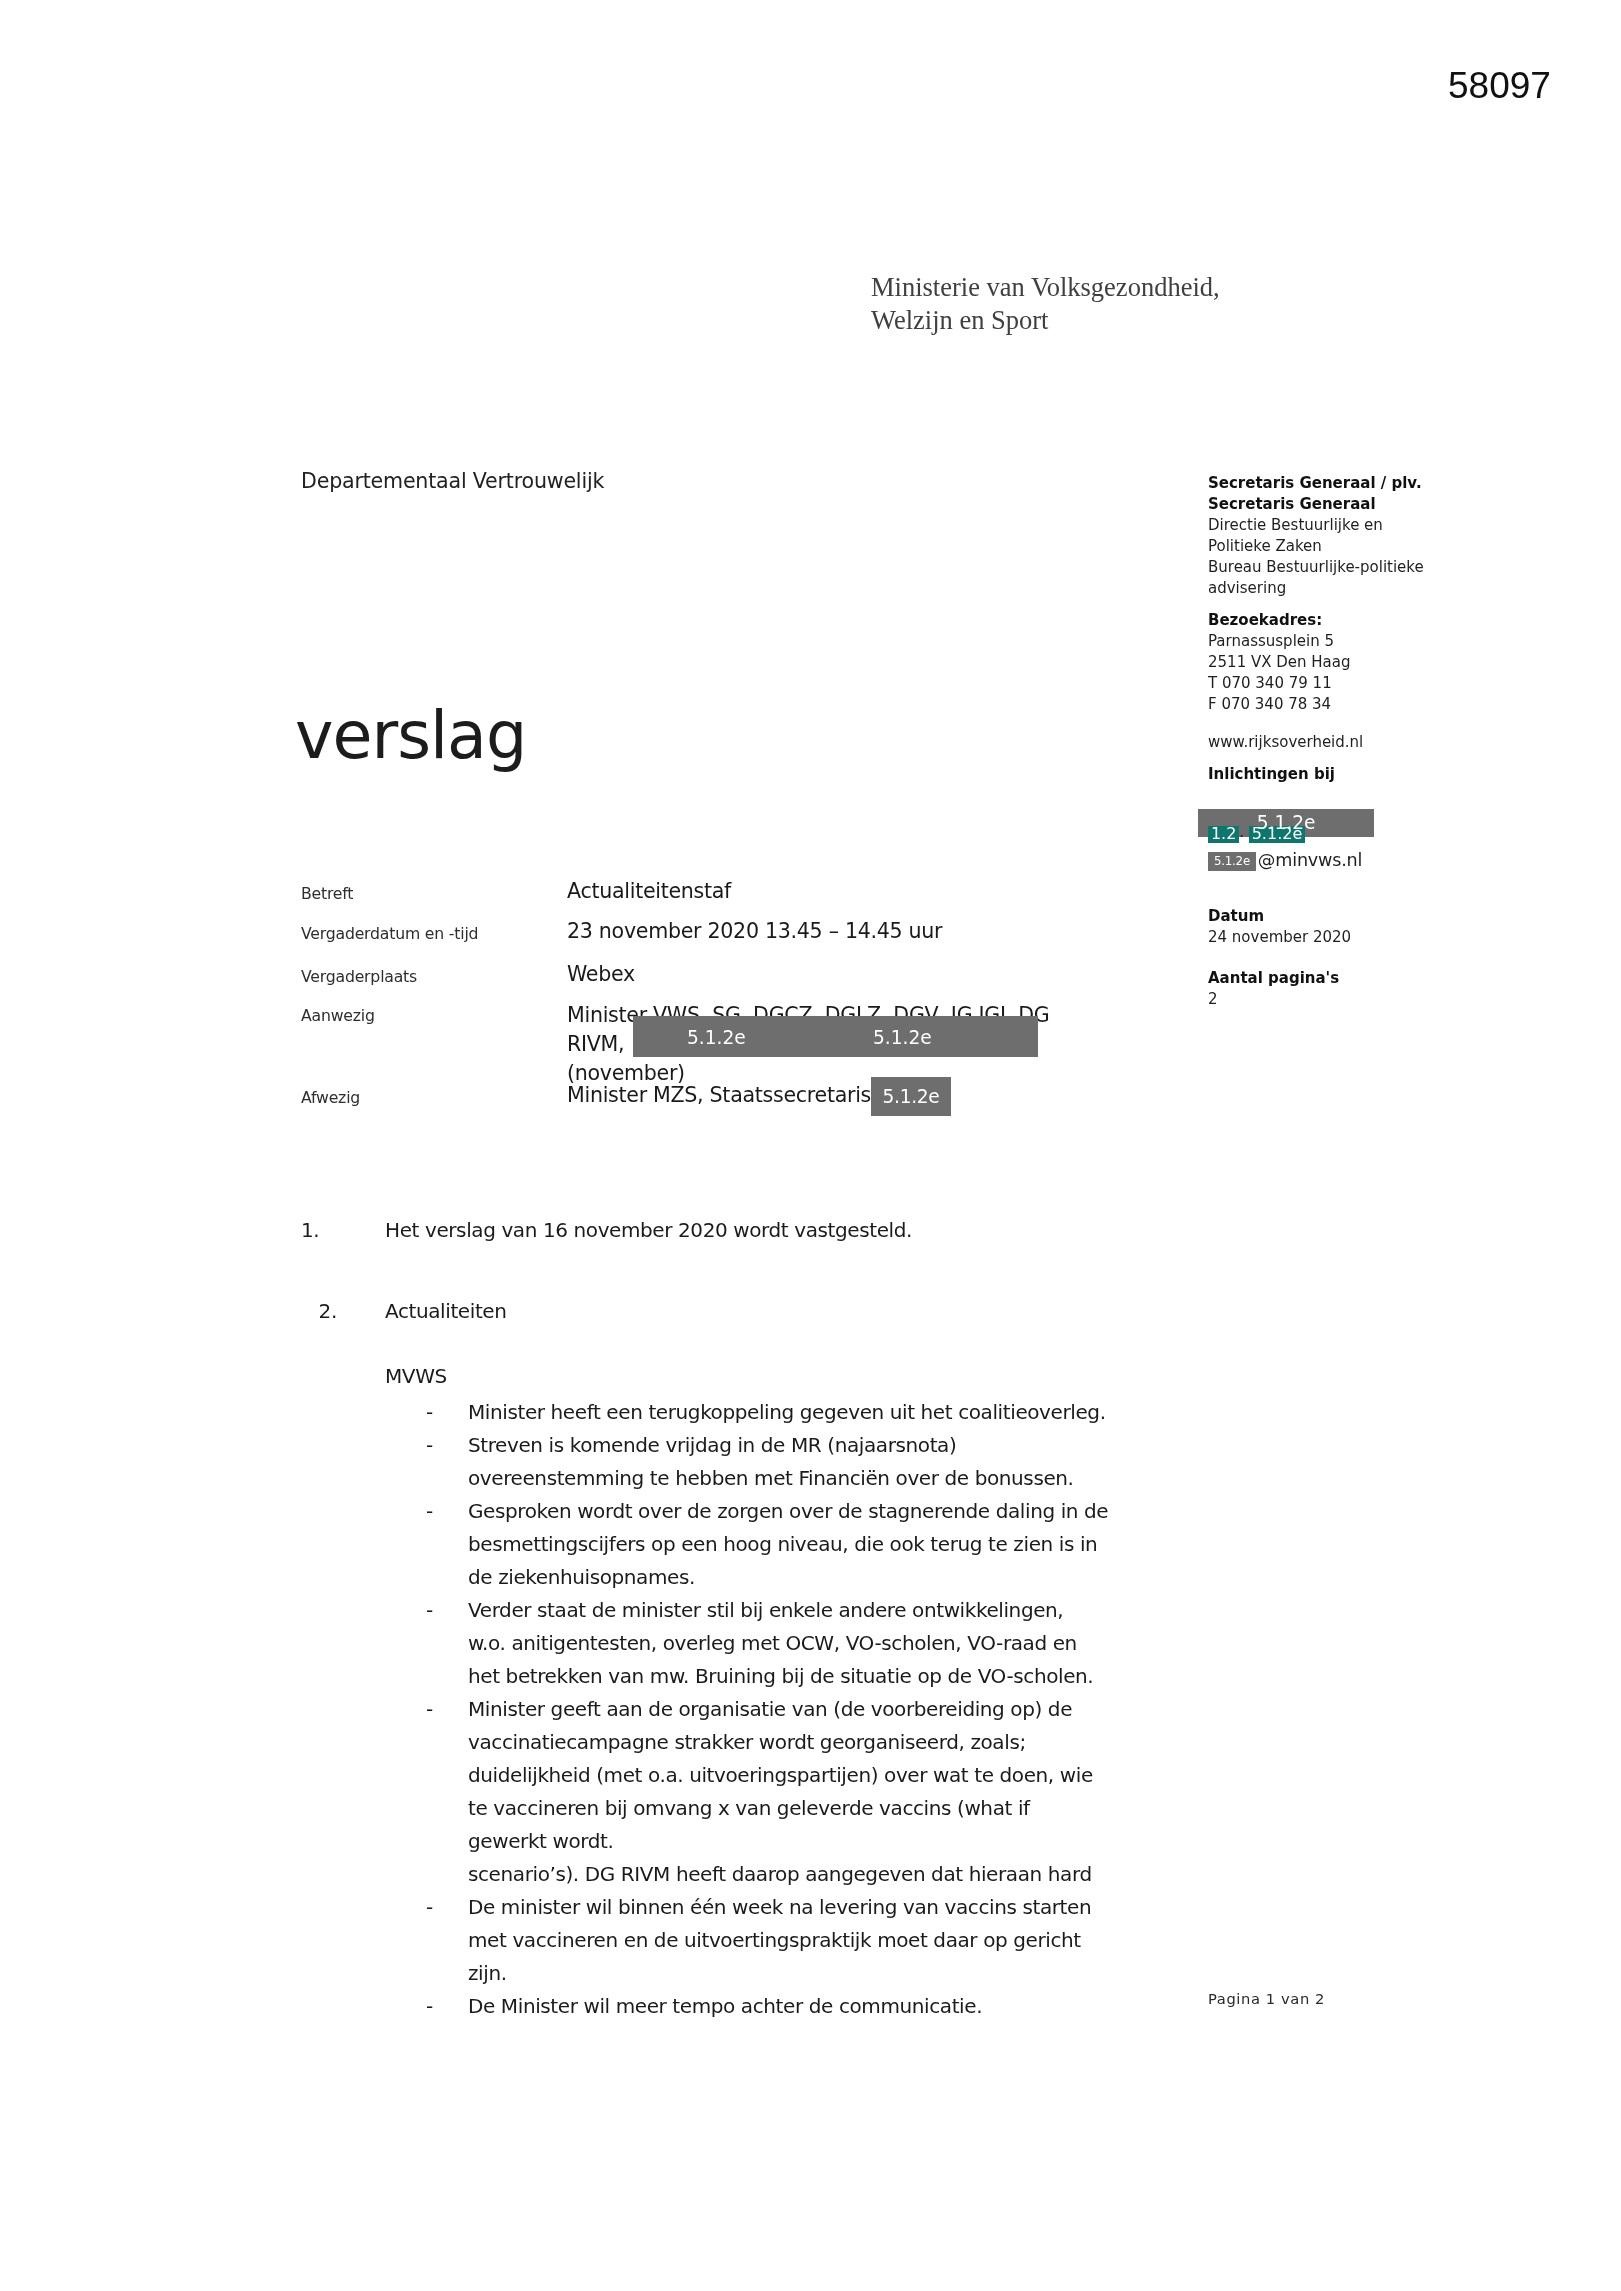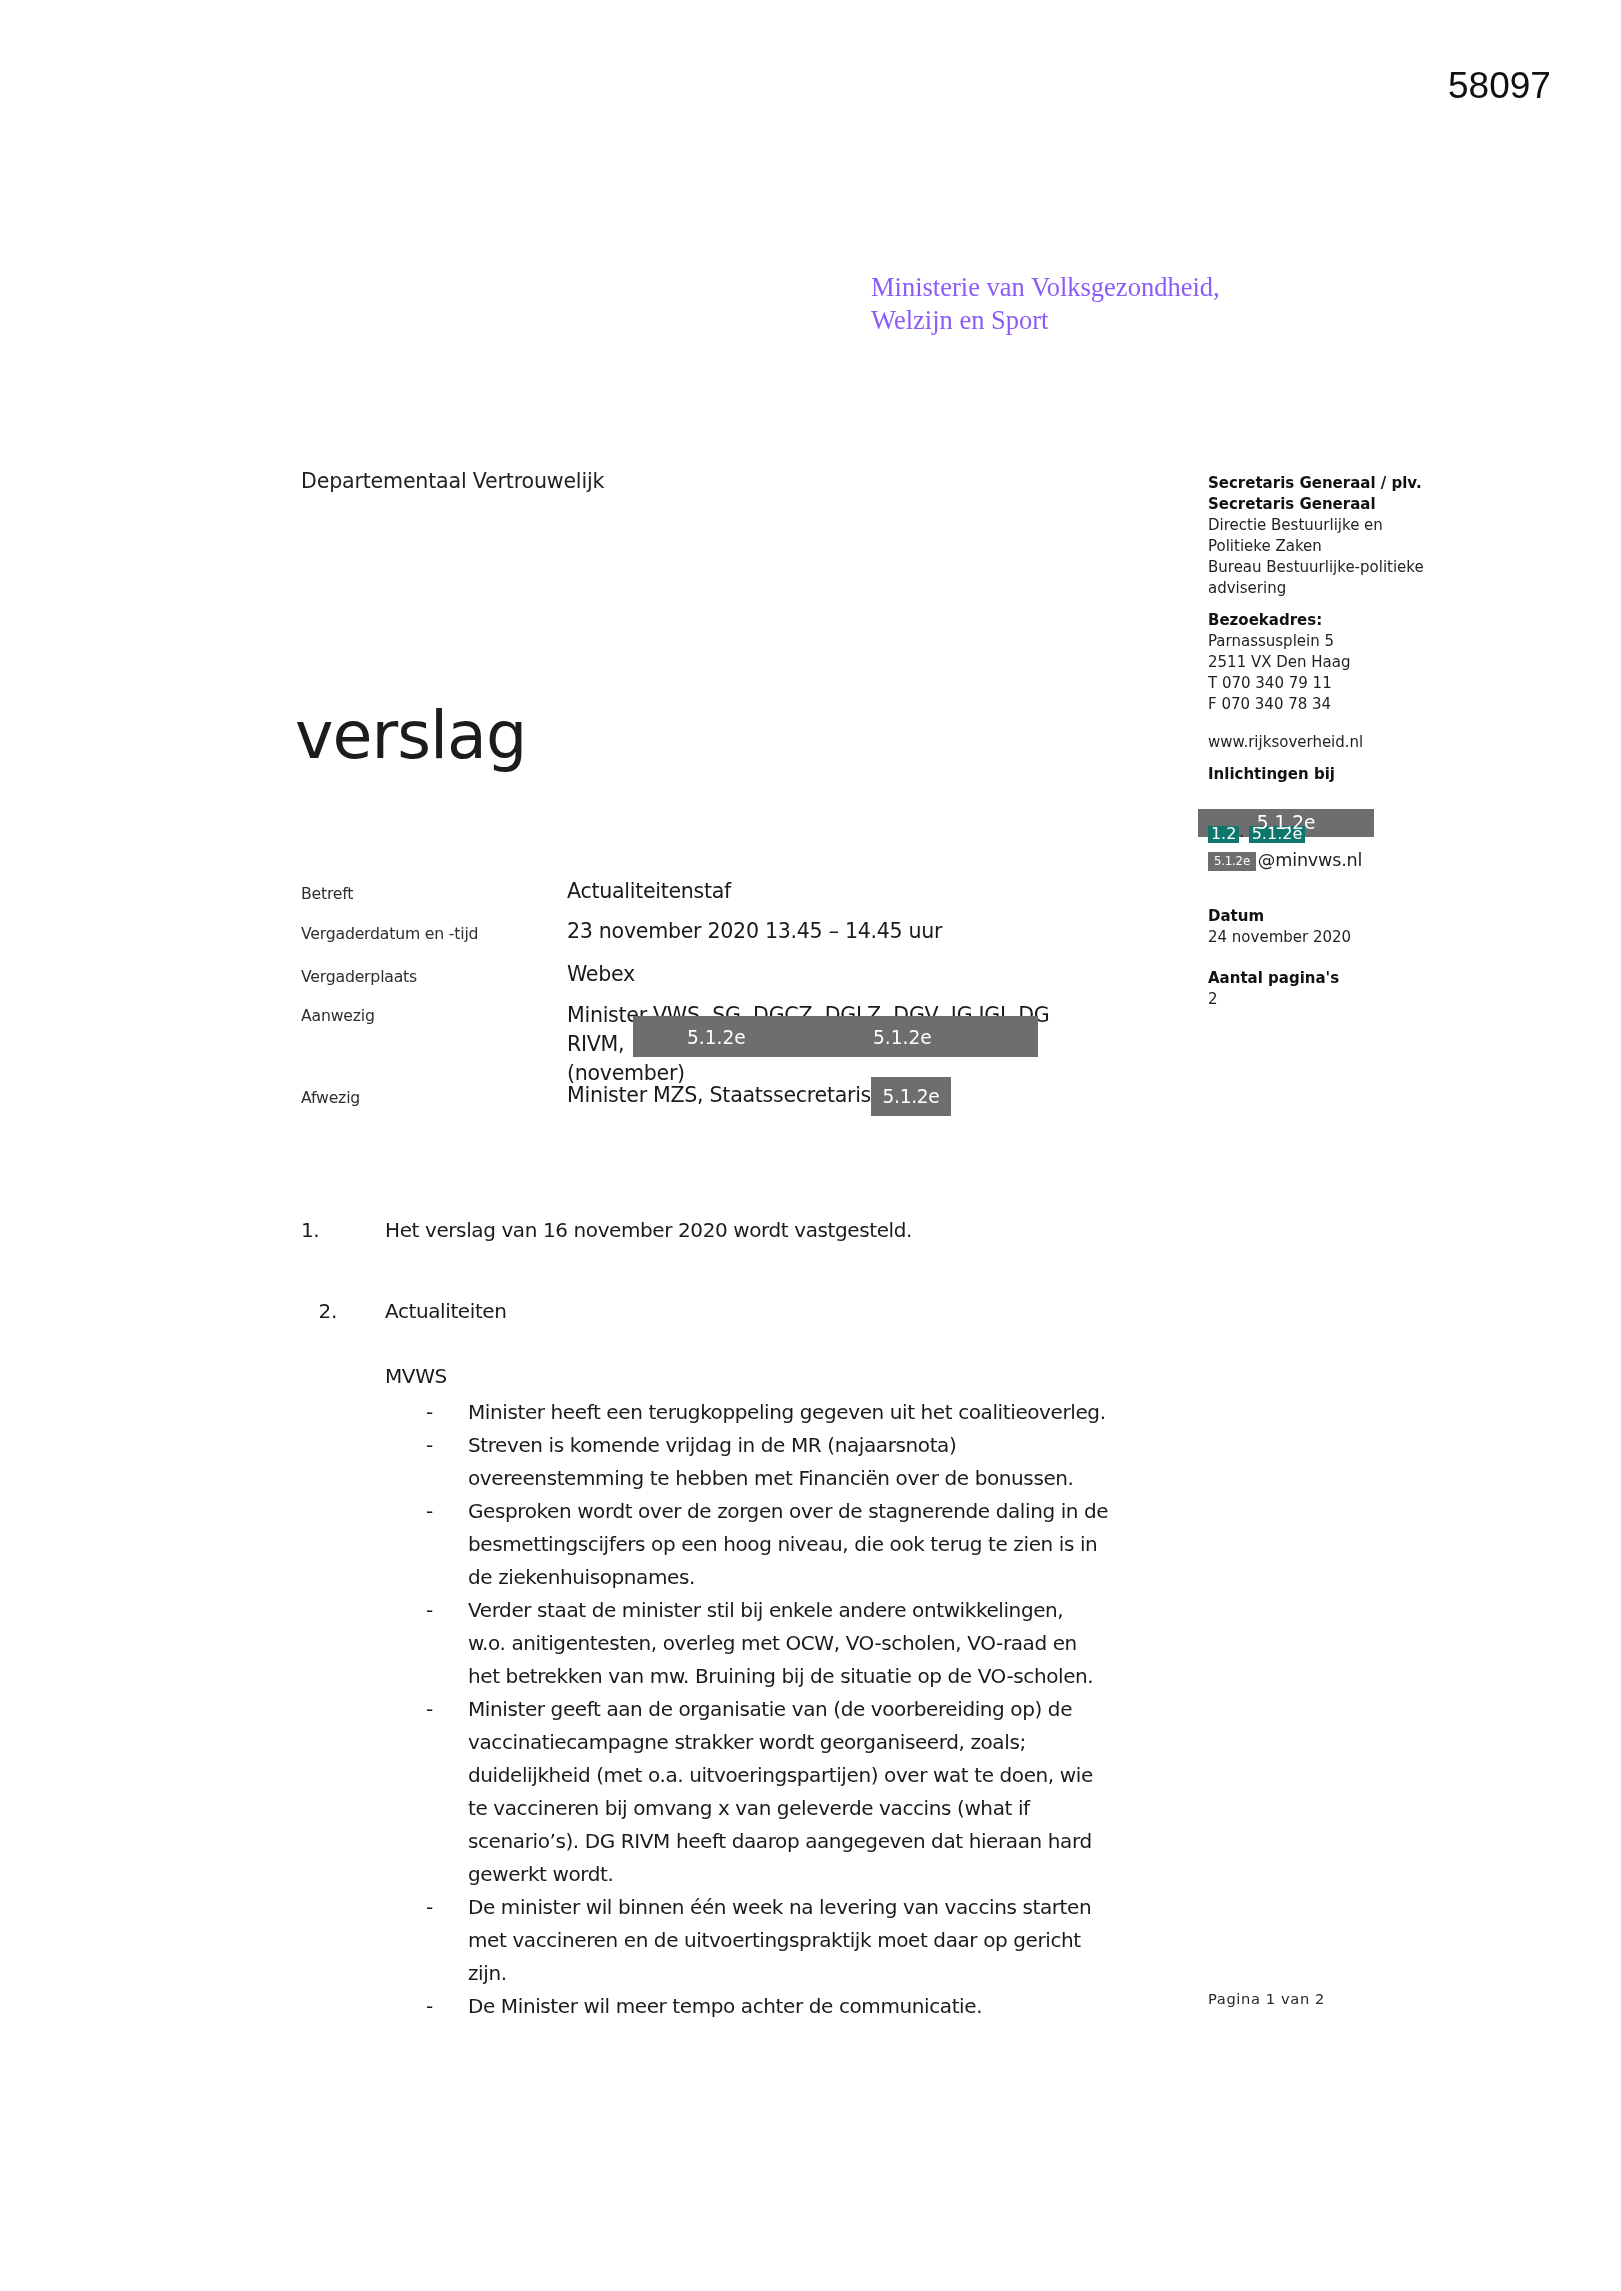--- a/index.html
+++ b/index.html
@@ -7,21 +7,21 @@
   .page {
     position:relative; width:1621px; height:2216px; background:#ffffff;
     overflow:hidden; font-family:"DejaVu Sans", sans-serif; color:#1b1b1b;
   }
   .doc-number {
     position:absolute; left:1448px; top:65px;
     font-family:"Liberation Sans", sans-serif; font-size:37px; color:#111;
   }
   .ministry {
     position:absolute; left:871px; top:271px;
-    font-family:"Liberation Serif", serif; font-size:26.5px; line-height:33px; color:#8b5cf6;
+    font-family:"Liberation Serif", serif; font-size:26.5px; line-height:33px; color:#404040;
   }
   .classification { position:absolute; left:301px; top:469px; font-size:20.6px; letter-spacing:-0.2px; color:#222; }
   .doc-title {
     position:absolute; left:295px; top:698px; font-size:65px; letter-spacing:-1px; color:#1c1c1c;
   }
   
   .meta-row { position:absolute; left:301px; white-space:nowrap; }
   .meta-label {
     display:inline-block; width:266px; vertical-align:top; padding-top:4.9px;
     font-size:15.7px; color:#2e2e2e; letter-spacing:-0.2px;
@@ -151,22 +151,22 @@
         <div class="bline">het betrekken van mw. Bruining bij de situatie op de VO-scholen.</div>
       </span>
     </div>
     <div class="bullet">
       <span class="dash">-</span>
       <span class="btxt">
         <div class="bline">Minister geeft aan de organisatie van (de voorbereiding op) de</div>
         <div class="bline">vaccinatiecampagne strakker wordt georganiseerd, zoals;</div>
         <div class="bline">duidelijkheid (met o.a. uitvoeringspartijen) over wat te doen, wie</div>
         <div class="bline">te vaccineren bij omvang x van geleverde vaccins (what if</div>
+        <div class="bline">gewerkt wordt.</div>
         <div class="bline">scenario’s). DG RIVM heeft daarop aangegeven dat hieraan hard</div>
-        <div class="bline">gewerkt wordt.</div>
       </span>
     </div>
     <div class="bullet">
       <span class="dash">-</span>
       <span class="btxt">
         <div class="bline">De minister wil binnen één week na levering van vaccins starten</div>
         <div class="bline">met vaccineren en de uitvoertingspraktijk moet daar op gericht</div>
         <div class="bline">zijn.</div>
       </span>
     </div>

